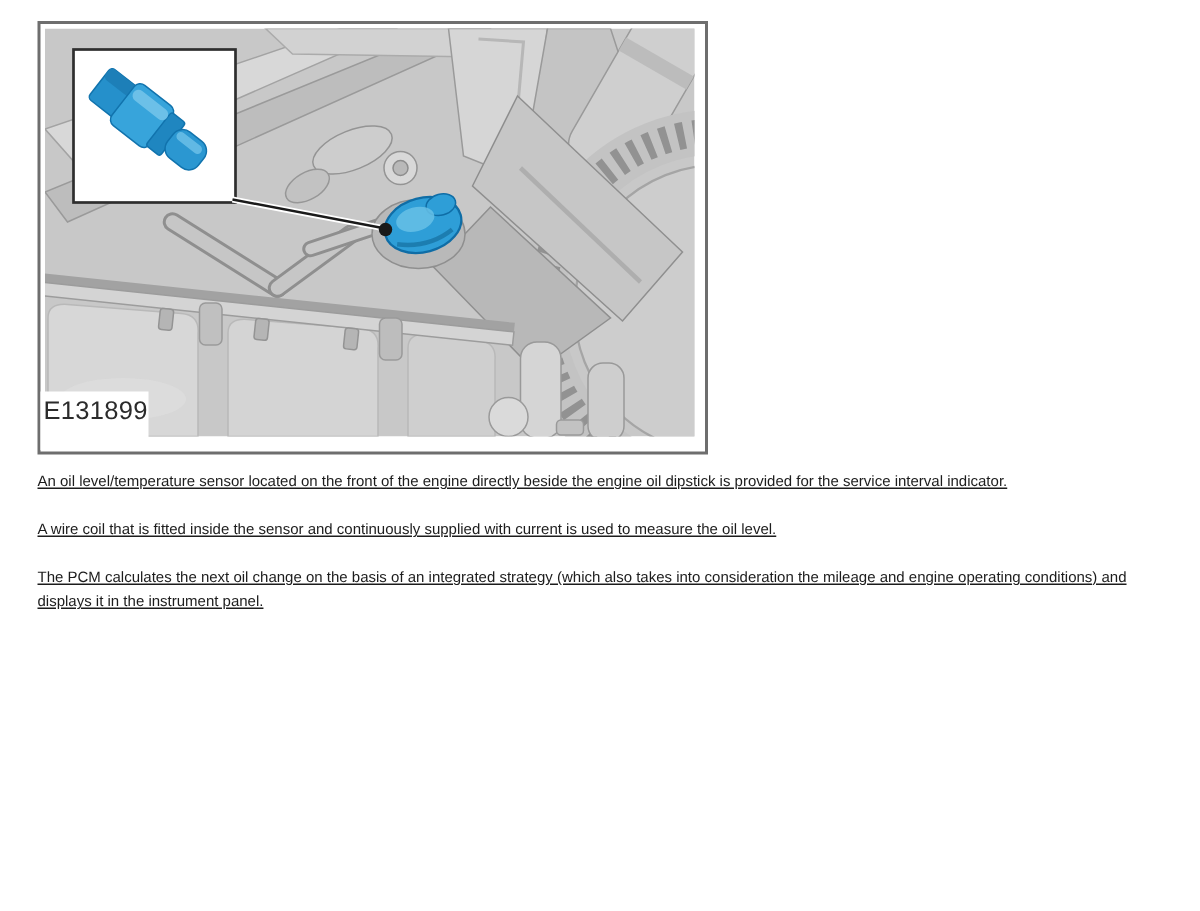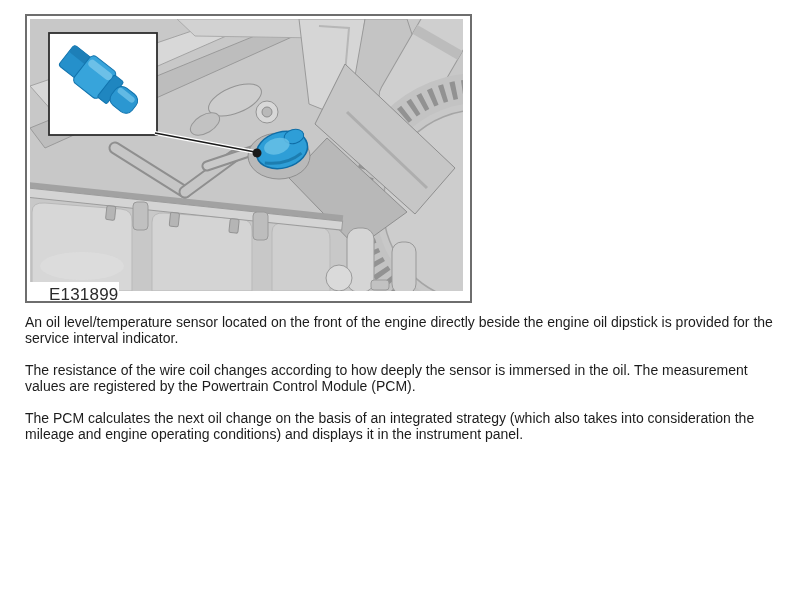--- a/index.html
+++ b/index.html
@@ -6,27 +6,27 @@
   body{
     width:800px;height:607px;background:#ffffff;position:relative;
     font-family:"Liberation Sans", sans-serif;color:#1c1c1c;overflow:hidden;
   }
   .figure-frame{
     position:absolute;left:25px;top:14px;width:443px;height:285px;
     border:2px solid #6e6e6e;background:#ffffff;margin:0;
   }
   .figure-frame svg{position:absolute;left:0;top:0;}
   .figure-label{
-    position:absolute;left:0;bottom:1px;width:70px;height:18px;
-    background:#ffffff;font-size:17px;line-height:25px;padding-left:22px;
+    position:absolute;left:0;bottom:1px;width:70px;height:39px;
+    background:#ffffff;font-size:17px;line-height:25px;padding-left:2px;
     color:#2b2b2b;letter-spacing:0.2px;
   }
   .text-block{
     position:absolute;left:25px;top:314px;width:760px;
-    font-size:14px;line-height:16px;
+    font-size:10px;line-height:16px;text-decoration:underline;
   }
   .text-block p{margin:0 0 16px 0;}
 </style>
 </head>
 <body>
 
 <figure class="figure-frame">
   <svg viewBox="0 0 443 285" width="443" height="285">
     <defs>
       <clipPath id="content">
@@ -132,15 +132,15 @@
         <line x1="128" y1="117" x2="228" y2="136" stroke="#1a1a1a" stroke-width="1.6"></line>
         <circle cx="230" cy="137" r="4.5" fill="#1a1a1a"></circle>
       </g>
     </g>
   </svg>
   <div class="figure-label">E131899</div>
 </figure>
 
 <div class="text-block">
   <p>An oil level/temperature sensor located on the front of the engine directly beside the engine oil dipstick is provided for the service interval indicator.</p>
-  <p>The resistance of the wire coil changes according to how deeply the sensor is immersed in the oil. The measurement values are registered by the Powertrain Control Module (PCM).</p>
+  <p>A wire coil that is fitted inside the sensor and continuously supplied with current is used to measure the oil level.</p>
   <p>The PCM calculates the next oil change on the basis of an integrated strategy (which also takes into consideration the mileage and engine operating conditions) and displays it in the instrument panel.</p>
 </div>
 
 </body></html>

